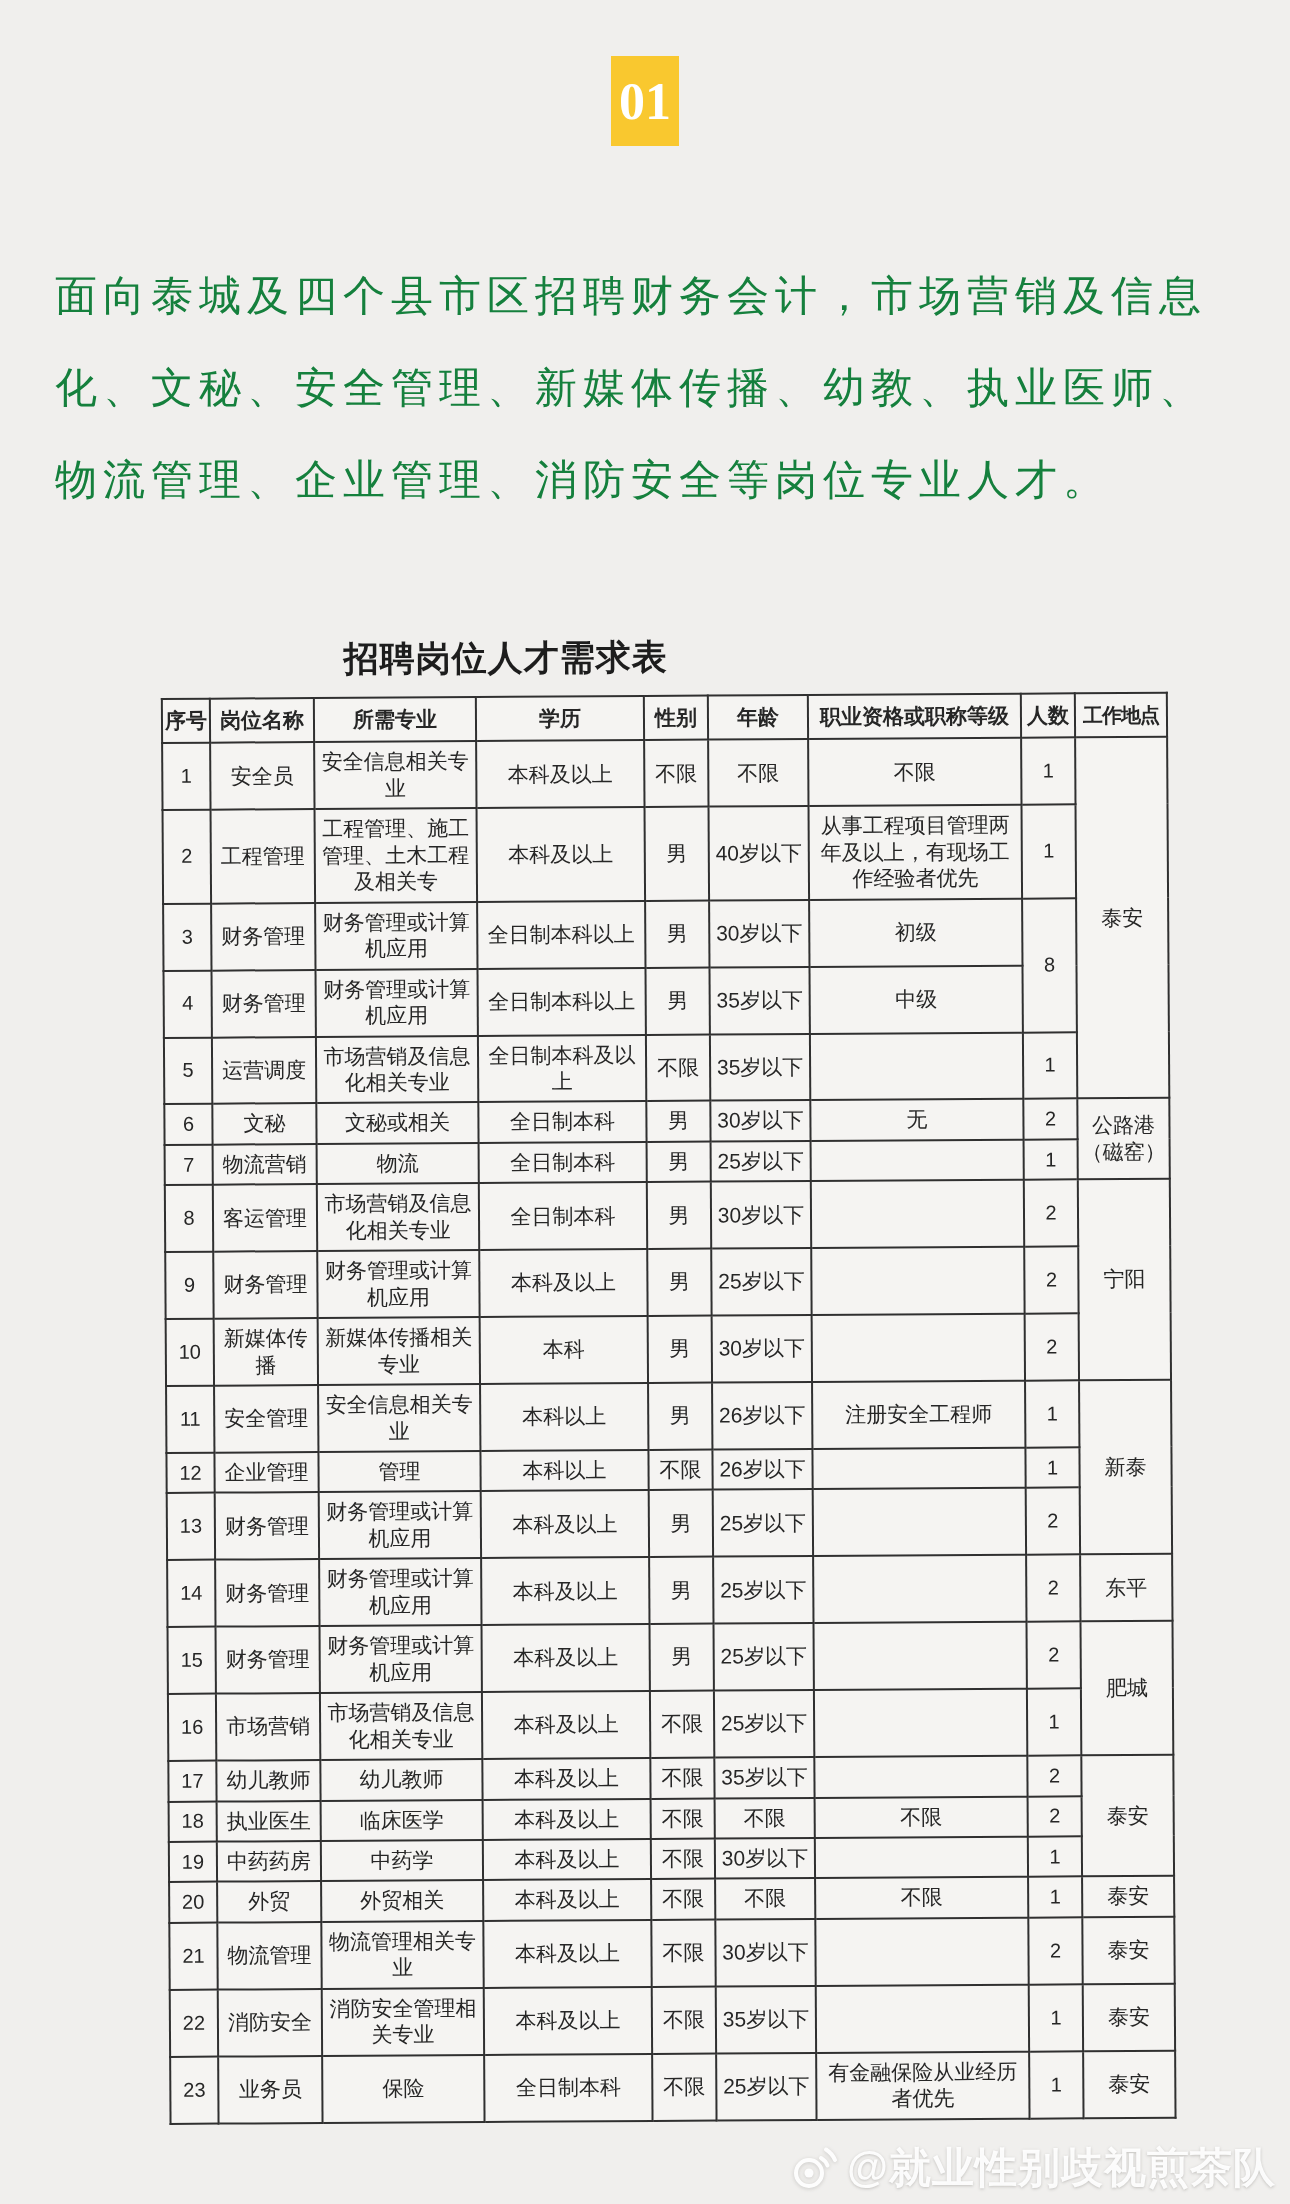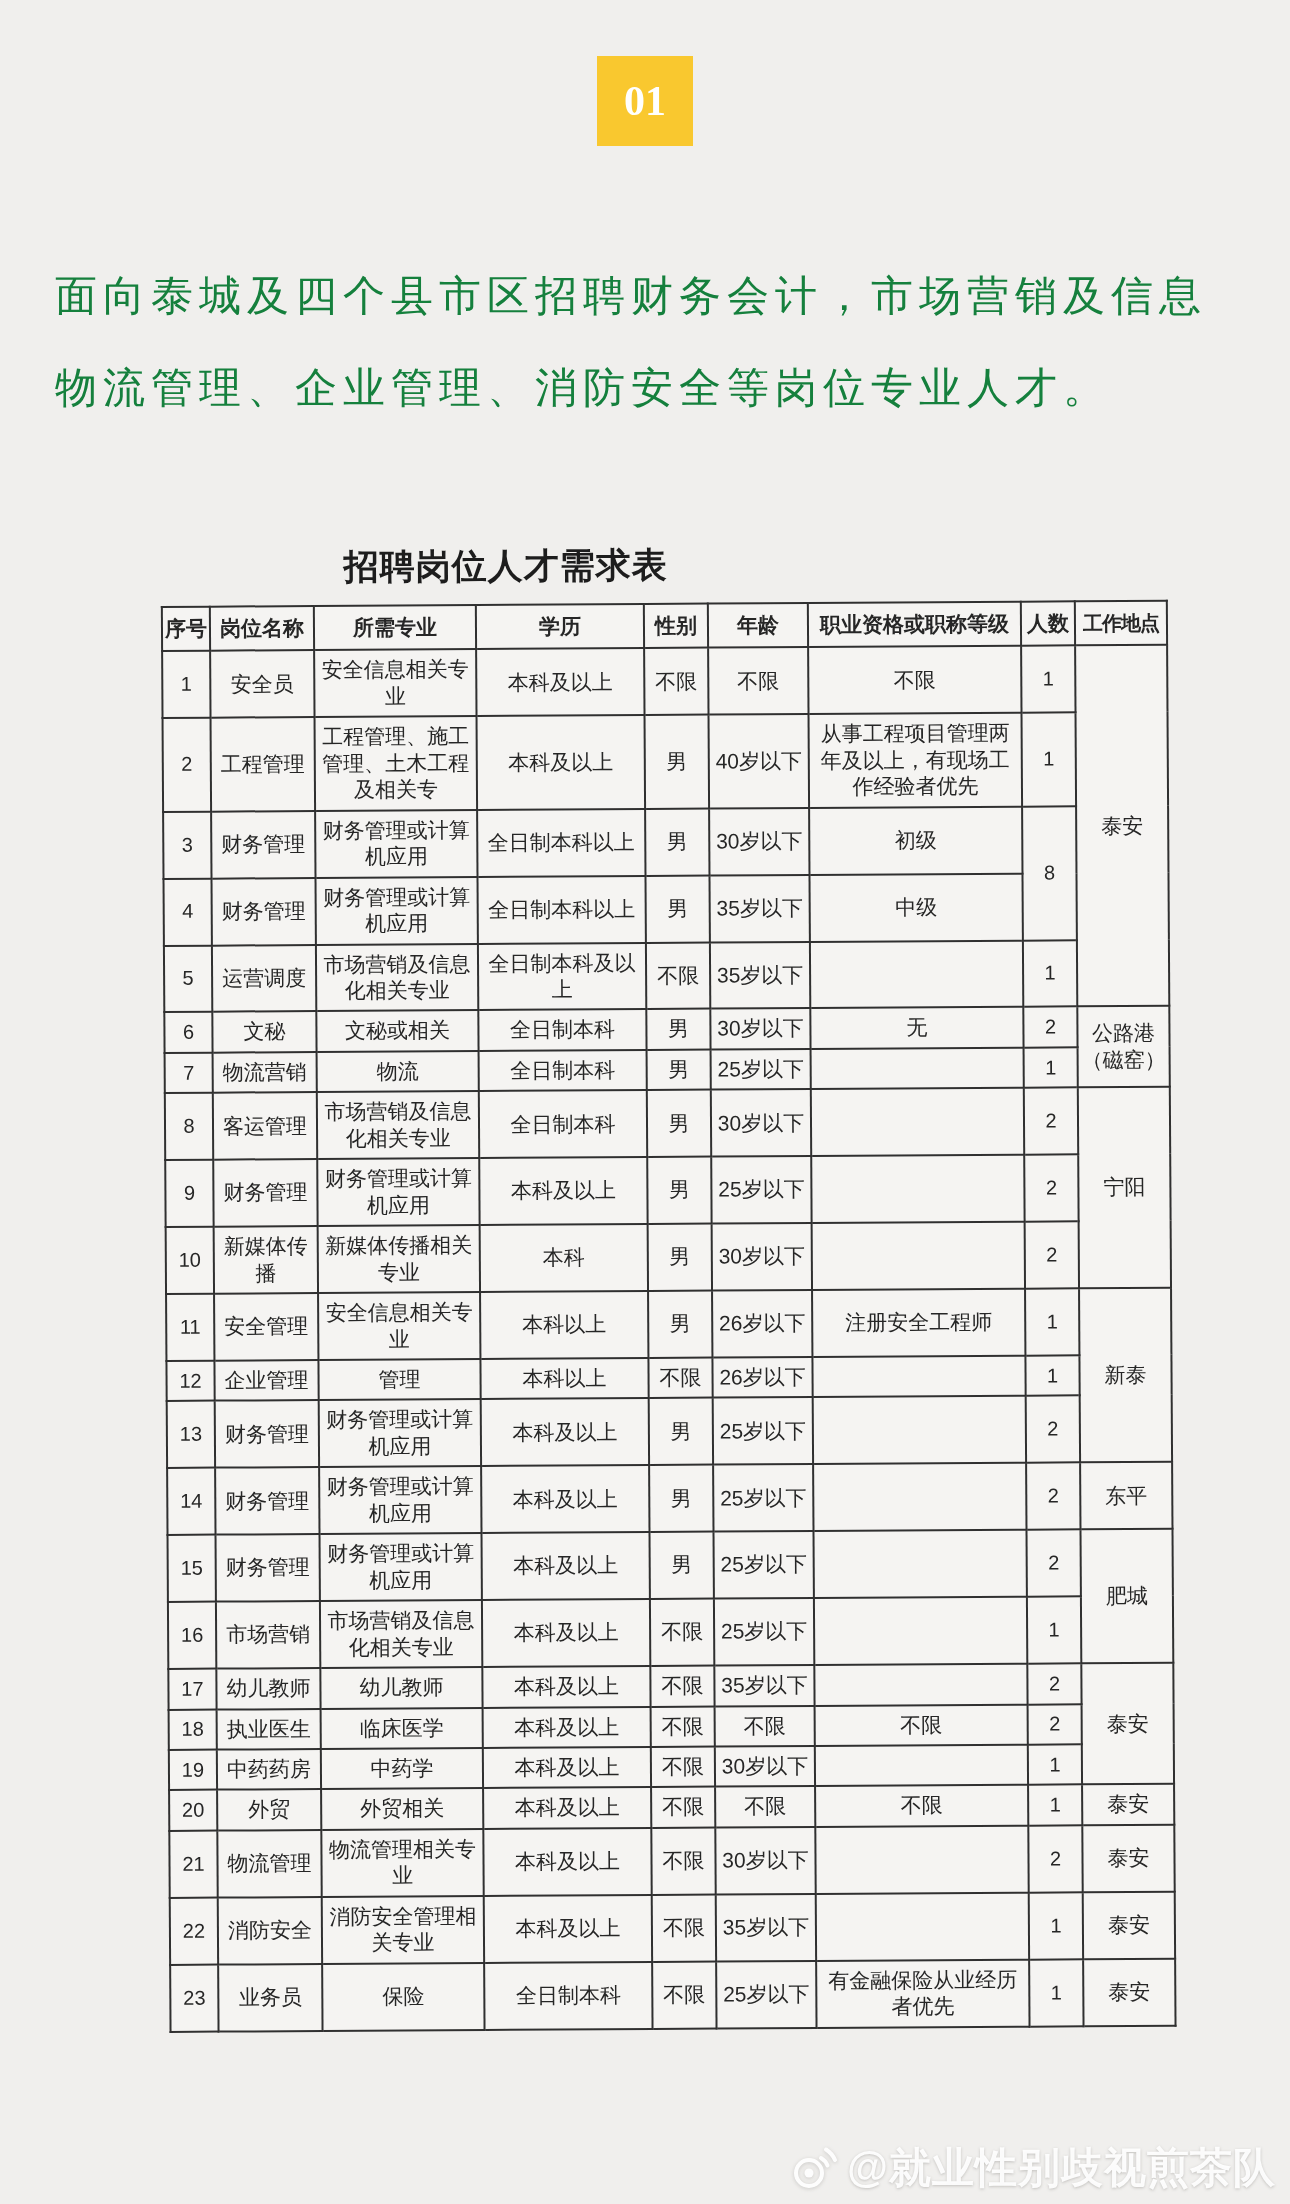--- a/index.html
+++ b/index.html
@@ -10,25 +10,25 @@
     background: #f0efed;
     font-family: "Liberation Sans", "DejaVu Sans", sans-serif;
   }
 
   
   .badge-row {
     display: flex; justify-content: center; align-items: flex-start;
     gap: 14px; padding-top: 56px;
   }
   .badge-num {
-    width: 96px; height: 90px;
+    width: 68px; height: 90px;
     display: flex; align-items: center; justify-content: center;
     color: #ffffff;
     font-family: "Liberation Serif", "DejaVu Serif", serif;
-    font-size: 42px; font-weight: bold; text-align: center;
+    font-size: 52px; font-weight: bold; text-align: center;
   }
   .badge-title {
     position: relative;
     width: 240px; height: 90px;
     display: flex; align-items: center; justify-content: center;
     color: #ffffff; font-size: 53px; font-weight: bold;
     letter-spacing: 5px; padding-left: 5px; box-sizing: border-box;
     white-space: nowrap;
   }
   .corner-tris {
@@ -85,20 +85,21 @@
 </style>
 </head>
 <body style="background: rgb(240, 239, 237);">
 
 <div class="badge-row">
   <div class="badge-num" style="background: rgb(249, 200, 47);">01</div>
 </div>
 
 <div class="intro">
   <div>面向泰城及四个县市区招聘财务会计，市场营销及信息</div>
+  <div>化、文秘、安全管理、新媒体传播、幼教、执业医师、</div>
   <div>物流管理、企业管理、消防安全等岗位专业人才。</div>
 </div>
 
 <div class="sheet">
   <div class="sheet-title">招聘岗位人才需求表</div>
   <table class="req">
       <colgroup>
         <col style="width: 48px;">
         <col style="width: 104px;">
         <col style="width: 162px;">

